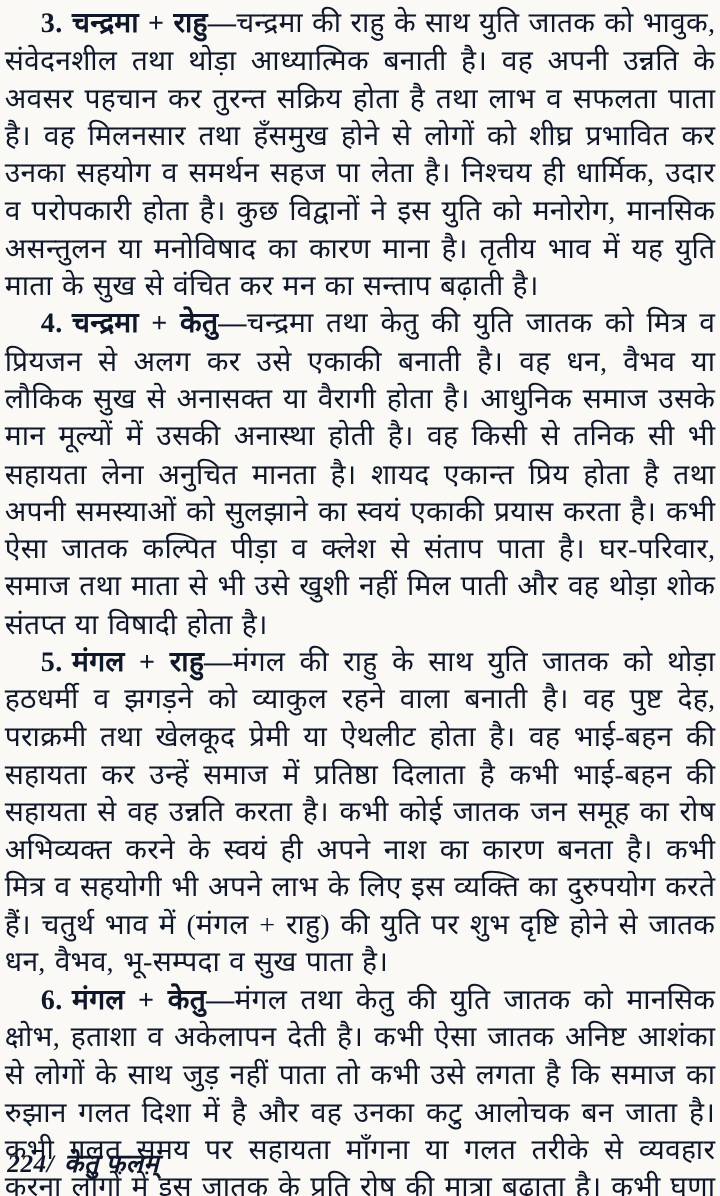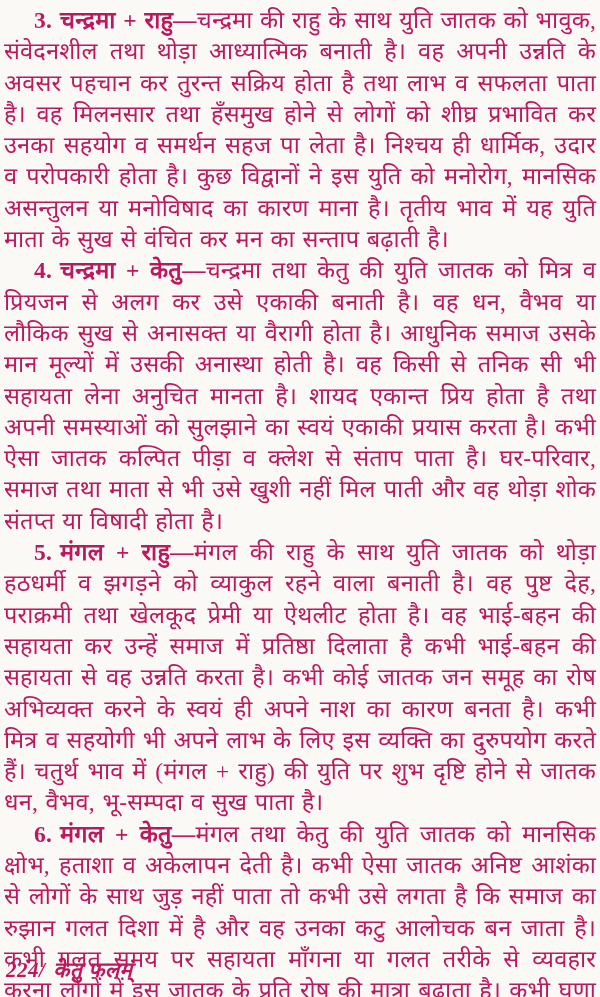--- a/index.html
+++ b/index.html
@@ -6,21 +6,21 @@
     margin: 0;
     padding: 0;
     background: #e9e8e4;
   }
   .page {
     position: relative;
     width: 600px;
     height: 997px;
     margin: 0 auto;
     background: #faf9f6;
-    color: #be185d;
+    color: #0f172a;
     font-family: "Liberation Serif", "DejaVu Sans", serif;
     box-sizing: border-box;
     padding: 5px 4px 0 4px;
     overflow: hidden;
   }
   .para {
     margin: 0;
     text-align: justify;
     text-indent: 30px;
     font-size: 23.5px;

